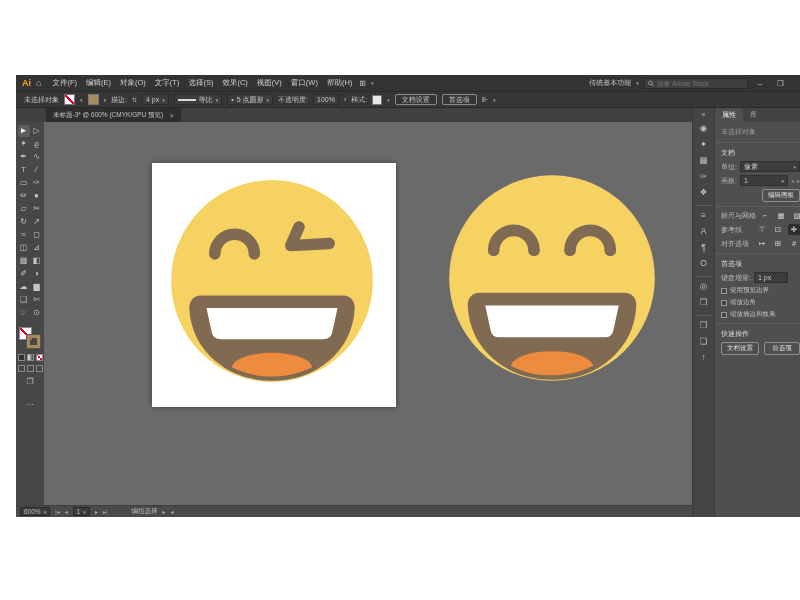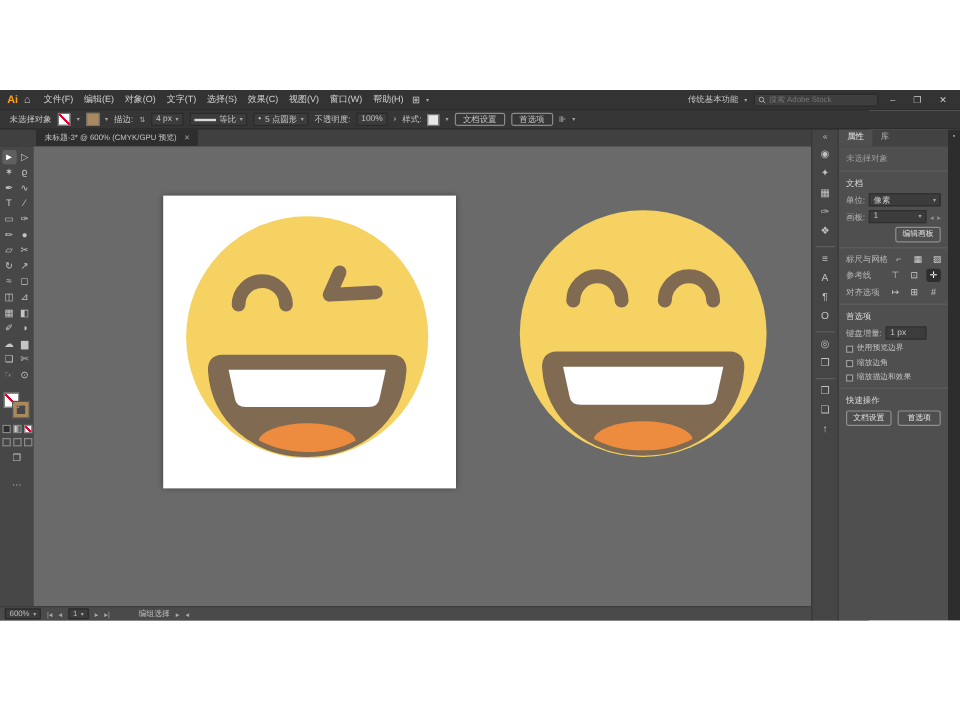--- a/index.html
+++ b/index.html
@@ -7,21 +7,21 @@
     --tab-bg:#2e2e2e; --toolbar-bg:#474747; --canvas-bg:#6a6a6b; --panel-bg:#4f4f4f;
     --iconbar-bg:#454545; --dock-edge-bg:#2d2d2d; --statusbar-bg:#4a4a4a;
     --input-bg:#3c3c3c; --border:#2a2a2a; --divider:#5e5e5e; --text:#c8c8c8;
     --text-dim:#9a9a9a; --logo-orange:#ffa21a; --swatch-brown:#a98a5f;
     --none-red:#e4002b; --face-yellow:#f5d262; --outline-brown:#806a52;
     --tongue-orange:#ed8b3f; --teeth-white:#ffffff; --artboard-white:#ffffff;
   }
   *{box-sizing:border-box;margin:0;padding:0}
   html,body{width:800px;height:600px}
   body{background:var(--page-bg);font-family:"Liberation Sans",sans-serif;position:relative;overflow:hidden}
-  .app{position:absolute;left:0;top:75px;width:724px;height:442px;background:var(--bar-bg)}
+  .app{position:absolute;left:16px;top:75px;width:724px;height:442px;background:var(--bar-bg)}
 
   
   .menubar{position:absolute;left:0;top:0;width:800px;height:17px;background:var(--bar-bg);display:flex;align-items:center;gap:5px;padding:0 6px;border-bottom:1px solid #2b2b2b}
   .logo{color:var(--logo-orange);font-weight:bold;font-size:9px}
   .home{color:#cfcfcf;font-size:9px;margin-right:4px}
   .menu-item{font-size:7.5px;color:#d2d2d2;padding:0 2px;white-space:nowrap}
   .mb-spacer{flex:1}
   .arrange{font-size:8px;color:#c6c6c6}
   .caret{font-size:5px;color:#a8a8a8}
   .workspace{font-size:7px;color:#c6c6c6;white-space:nowrap}

